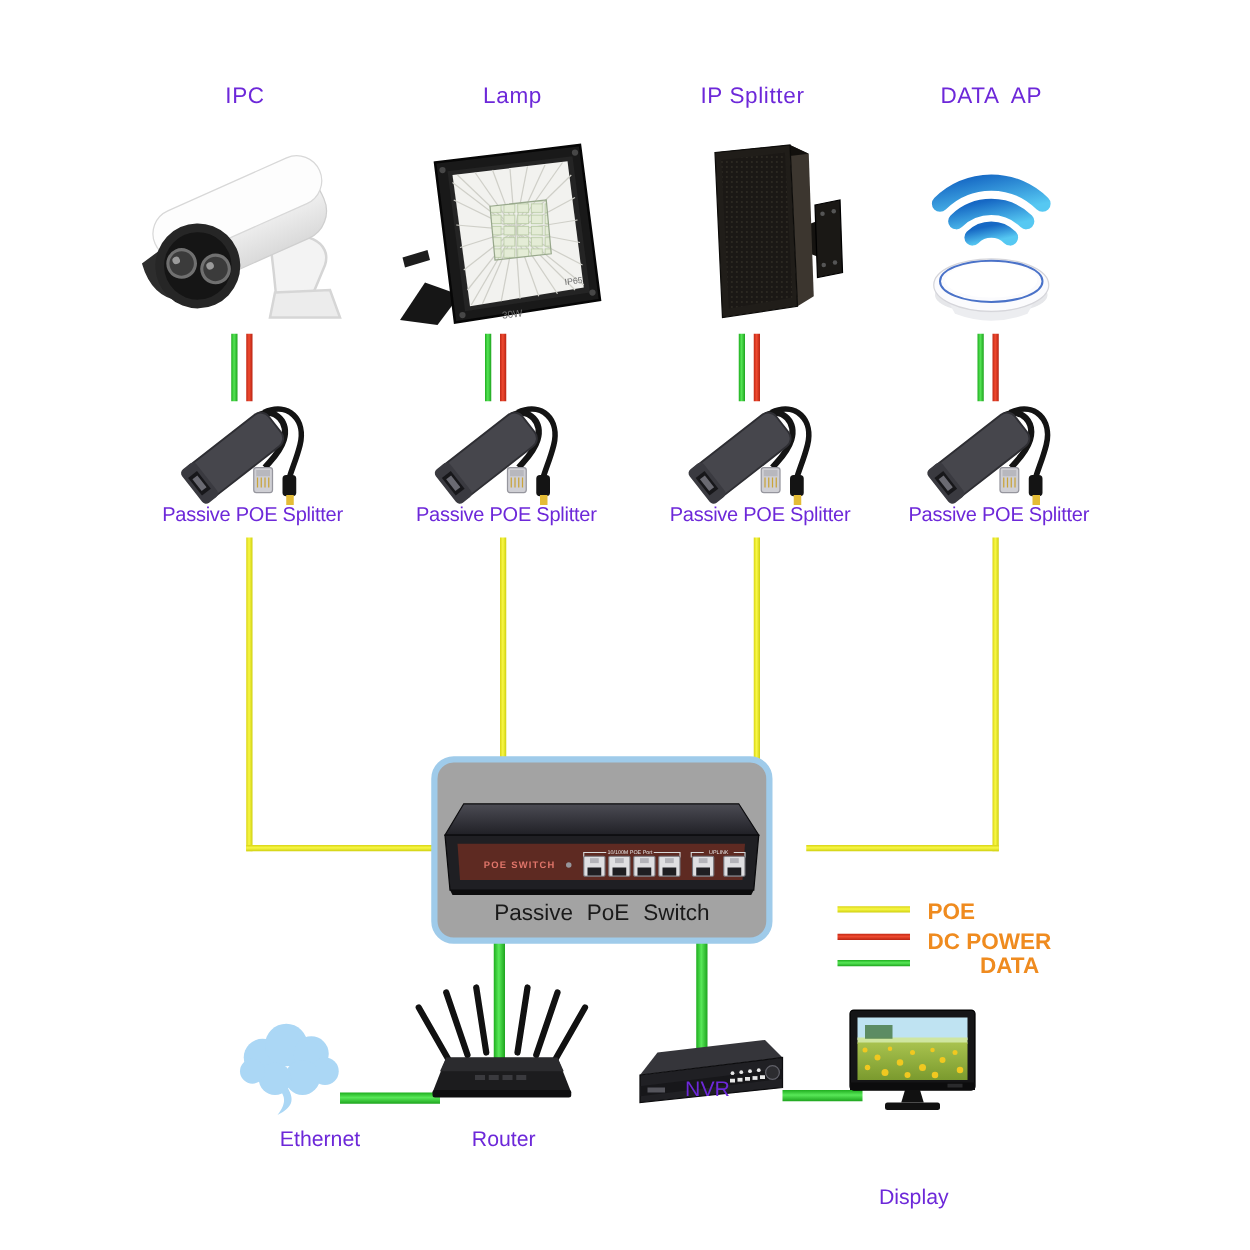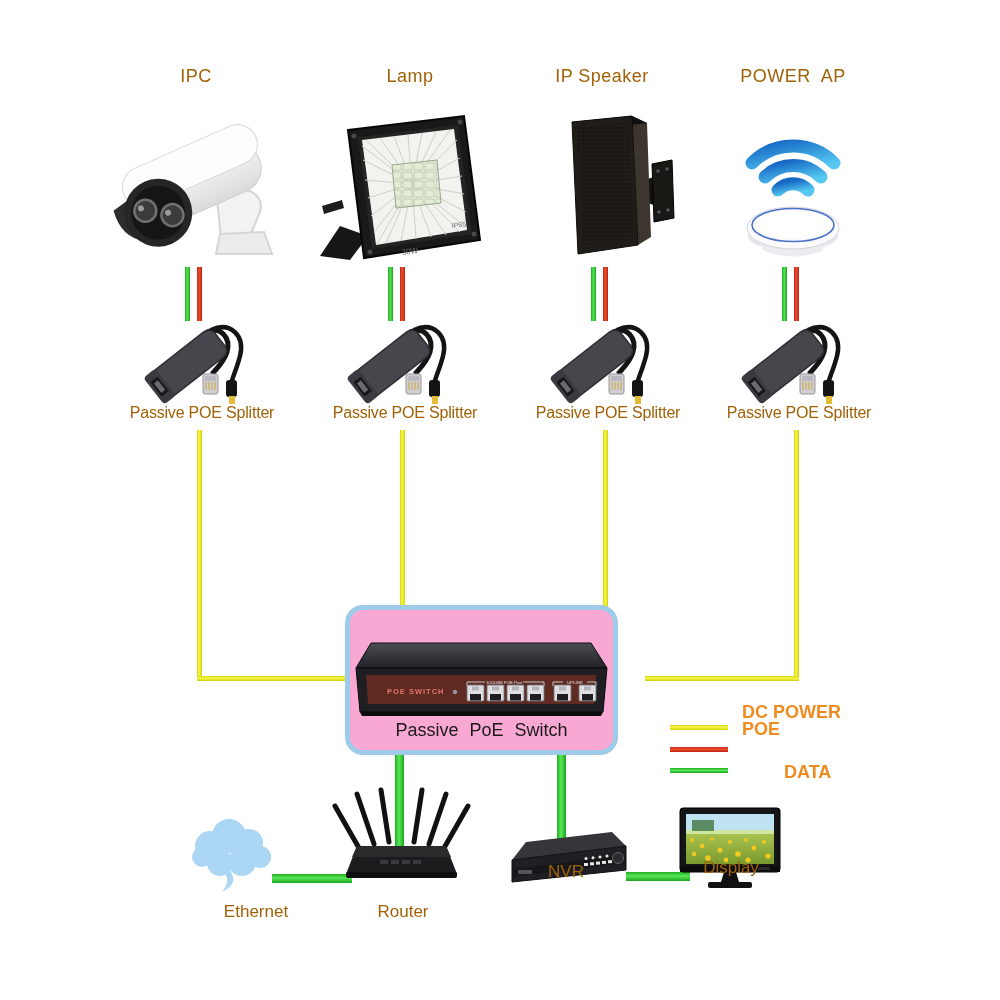--- a/index.html
+++ b/index.html
@@ -1,31 +1,31 @@
 <!DOCTYPE html>
 <html><head>
 <meta charset="utf-8">
 <style>
   html,body{margin:0;padding:0;background:#ffffff;}
   #canvas{position:relative;width:1000px;height:1000px;background:#ffffff;
           font-family:"Liberation Sans", sans-serif;overflow:hidden;}
   .abs{position:absolute;}
-  .lbl{position:absolute;white-space:pre;color:#a16207;transform:translateX(-50%);}
+  .lbl{position:absolute;white-space:pre;color:#6d28d9;transform:translateX(-50%);}
   .dev-label{font-size:18px;letter-spacing:.5px;}
   .split-label{font-size:16px;letter-spacing:-.2px;}
   .bottom-label{font-size:17px;}
   .pipe{position:absolute;}
   .g-v{width:5px;background:linear-gradient(90deg,#1fae1f,#55e455 45%,#1da41d);}
   .r-v{width:5px;background:linear-gradient(90deg,#c22815,#ef4a30 45%,#b92312);}
   .y-v{width:5px;background:linear-gradient(90deg,#d9d414,#f8f845 45%,#cfcf10);}
   .y-h{height:5px;background:linear-gradient(180deg,#d9d414,#f8f845 45%,#cfcf10);}
   .G-v{width:9px;background:linear-gradient(90deg,#1fae1f,#58e858 45%,#1da41d);}
   .G-h{height:9px;background:linear-gradient(180deg,#1fae1f,#58e858 45%,#1da41d);}
   .switch-box{position:absolute;left:345px;top:605px;width:273px;height:150px;
-      box-sizing:border-box;border:5px solid #9fcbea;border-radius:18px;background:#f9a8d4;}
+      box-sizing:border-box;border:5px solid #9fcbea;border-radius:18px;background:#a3a3a3;}
   .switch-caption{position:absolute;bottom:9px;width:100%;text-align:center;
       font-size:18px;color:#1a1a1a;word-spacing:6px;white-space:pre;}
   .legend-text{position:absolute;font-size:18px;font-weight:bold;color:#ef8b1f;white-space:pre;}
   svg{display:block;}
 </style>
 </head>
 <body>
 
 <div id="canvas">
 
@@ -45,22 +45,22 @@
   <div class="pipe y-v" style="left:794px;top:430px;height:251px;"></div>
   <div class="pipe y-h" style="left:645px;top:676px;width:154px;"></div>
 
   <div class="pipe G-v" style="left:395px;top:754px;height:98px;"></div>
   <div class="pipe G-v" style="left:557px;top:754px;height:86px;"></div>
   <div class="pipe G-h" style="left:272px;top:874px;width:80px;"></div>
   <div class="pipe G-h" style="left:626px;top:872px;width:64px;"></div>
 
   <div class="lbl dev-label" style="left:196px;top:66px;">IPC</div>
   <div class="lbl dev-label" style="left:410px;top:66px;">Lamp</div>
-  <div class="lbl dev-label" style="left:602px;top:66px;">IP Speaker</div>
-  <div class="lbl dev-label" style="left:793px;top:66px;">POWER  AP</div>
+  <div class="lbl dev-label" style="left:602px;top:66px;">IP Splitter</div>
+  <div class="lbl dev-label" style="left:793px;top:66px;">DATA  AP</div>
 
   <svg class="abs" style="left:104px;top:112px;" width="190" height="155" viewBox="0 0 190 155">
     <defs>
       <linearGradient id="camBody" x1="0" y1="0" x2="0" y2="1">
         <stop offset="0" stop-color="#ffffff"></stop>
           <stop offset="1" stop-color="#dadada"></stop>
       </linearGradient>
     </defs>
     <path d="M112,80 C140,70 162,82 156,100 L146,124 C140,140 118,140 117,126 L115,106 Z" fill="#f3f3f3" stroke="#d5d5d5" stroke-width="2"></path>
     <path d="M116,122 L160,120 L168,142 L112,142 Z" fill="#ececec" stroke="#d6d6d6" stroke-width="2"></path>
@@ -235,21 +235,21 @@
       <use href="#rjport" x="203" y="45"></use>
         <use href="#rjport" x="228" y="45"></use>
     </svg>
     <div class="switch-caption">Passive PoE Switch</div>
   </div>
 
   <div>
     <div class="pipe y-h" style="left:670px;top:725px;width:58px;"></div>
     <div class="legend-text" style="left:742px;top:719px;">POE</div>
     <div class="pipe" style="left:670px;top:747px;width:58px;height:5px;background:linear-gradient(180deg,#c22815,#ef4a30 45%,#b92312);"></div>
-    <div class="legend-text" style="left:742px;top:702px;">DC POWER</div>
+    <div class="legend-text" style="left:742px;top:743px;">DC POWER</div>
     <div class="pipe G-h" style="left:670px;top:768px;width:58px;height:5px;"></div>
     <div class="legend-text" style="left:784px;top:762px;">DATA</div>
   </div>
 
   <svg class="abs" style="left:182px;top:810px;" width="100" height="88" viewBox="0 0 100 88">
     <g fill="#abd7f5">
       <circle cx="28" cy="36" r="15"></circle>
       <circle cx="47" cy="26" r="17"></circle>
       <circle cx="67" cy="33" r="14"></circle>
       <circle cx="78" cy="47" r="11"></circle>
@@ -329,15 +329,15 @@
     </g>
     <rect x="2" y="60" width="100" height="6" fill="#0c0c0d"></rect>
     <rect x="80" y="61" width="12" height="3" fill="#2a2a2c"></rect>
     <polygon points="46,66 58,66 61,76 43,76" fill="#111"></polygon>
     <rect x="30" y="76" width="44" height="6" rx="2" fill="#111"></rect>
   </svg>
 
   <div class="lbl bottom-label" style="left:237px;top:902px;margin-left:19px;">Ethernet</div>
   <div class="lbl bottom-label" style="left:397px;top:902px;padding-left:12px;">Router</div>
   <div class="lbl bottom-label" style="left:566px;top:862px;">NVR</div>
-  <div class="lbl bottom-label" style="left:731px;top:858px;">Display</div>
+  <div class="lbl bottom-label" style="left:731px;top:948px;">Display</div>
 
 </div>
 
 </body></html>

